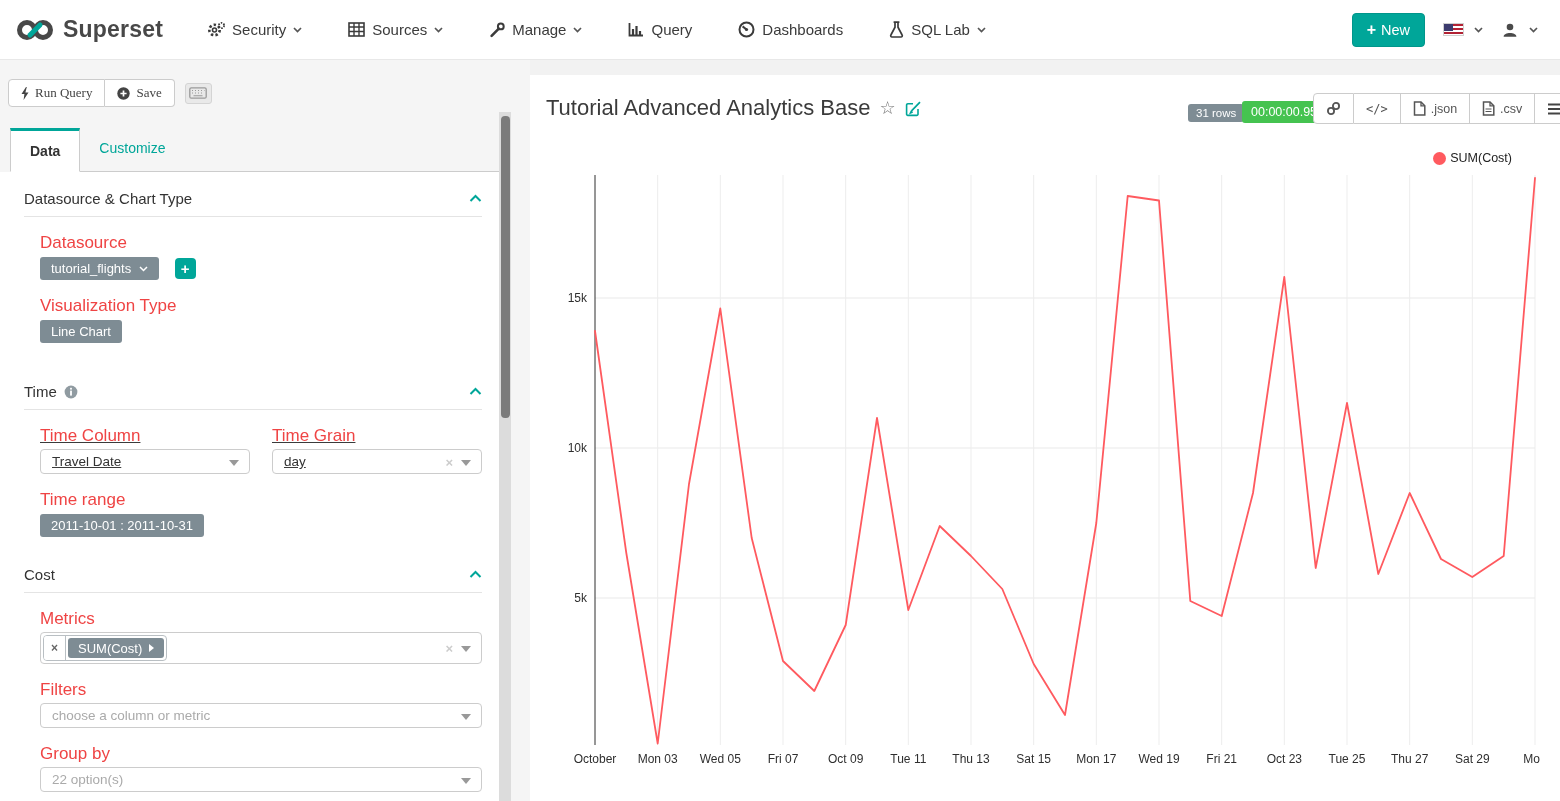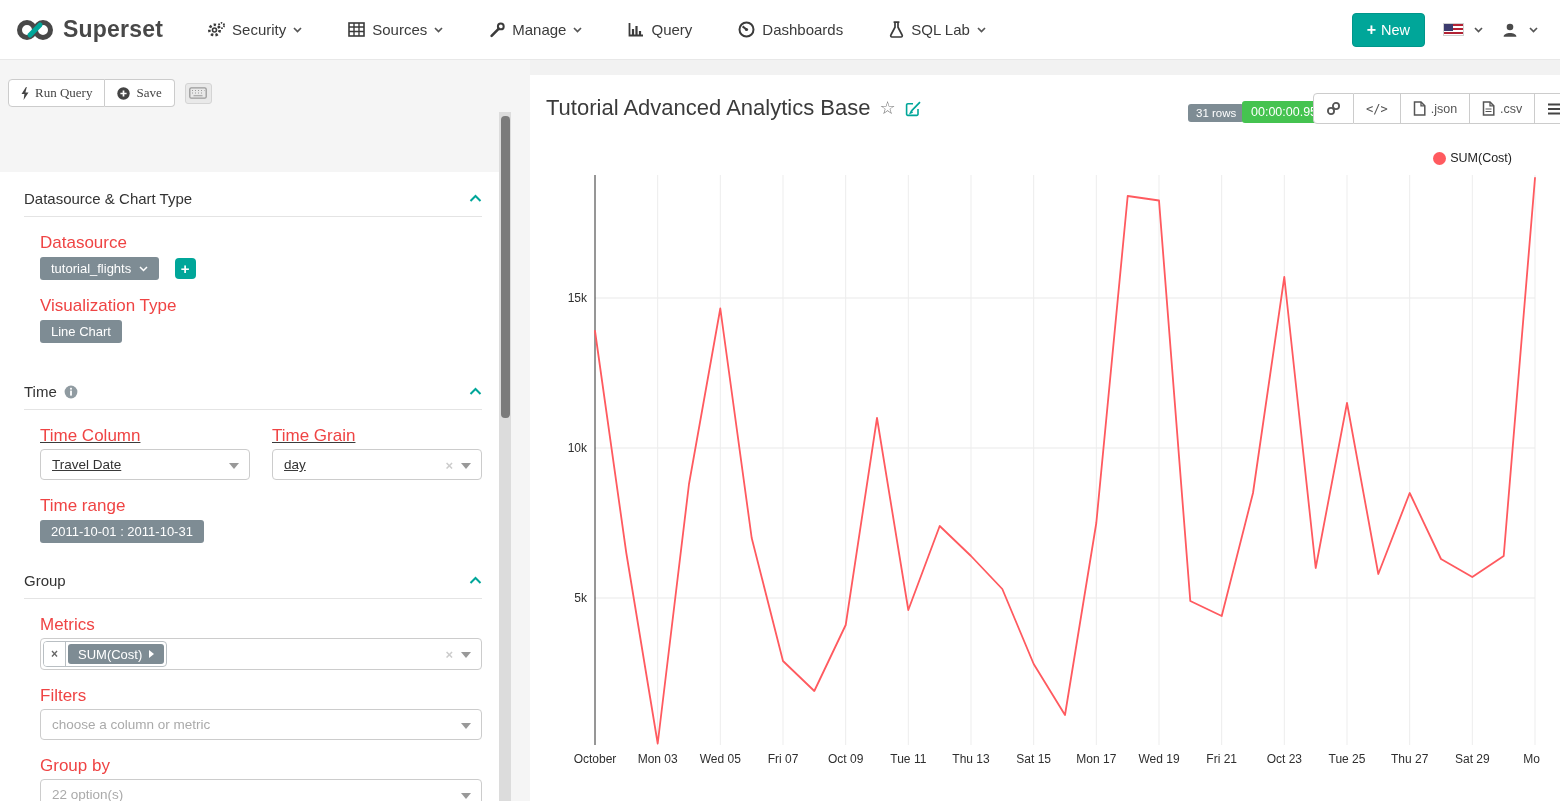--- a/index.html
+++ b/index.html
@@ -38,21 +38,21 @@
   .section { margin:18px 17px 0 24px; }
   .sec-head { display:flex; align-items:center; justify-content:space-between; font-size:15px; color:#333; }
   .sec-head .ttl { display:flex; align-items:center; gap:7px; }
   .sec-hr { border:none; border-top:1px solid #e4e4e4; margin-top:9px; }
   .sec-body { margin-left:16px; }
   .fld-label { font-size:17px; color:#ef4444; margin-top:16px; }
   .pill { display:inline-flex; align-items:center; gap:8px; background:#7e8c94; color:#fff; font-size:13px; padding:4px 11px; border-radius:3px; margin-top:4px; cursor:pointer; }
   .add-btn { display:inline-flex; align-items:center; justify-content:center; width:21px; height:21px; background:#00a699; border-radius:4px; color:#fff; font-weight:bold; font-size:15px; margin-left:11px; vertical-align:middle; cursor:pointer; }
   .two-col { display:flex; gap:22px;text-decoration:underline; }
   .col { width:210px; }
-  .select { position:relative; margin-top:3px; height:31px; background:#fff; border:1px solid #ccc; border-radius:4px; display:flex; align-items:center; padding:0 26px 0 11px; font-size:13.5px; color:#333; cursor:pointer; }
+  .select { position:relative; margin-top:3px; height:25px; background:#fff; border:1px solid #ccc; border-radius:4px; display:flex; align-items:center; padding:0 26px 0 11px; font-size:13.5px; color:#333; cursor:pointer; }
   .select .ph { color:#aaa; }
   .caret { position:absolute; right:10px; top:50%; margin-top:-2px; width:0; height:0; border-left:5px solid transparent; border-right:5px solid transparent; border-top:6px solid #999; }
   .clear-x { position:absolute; right:28px; top:50%; transform:translateY(-50%); color:#ccc; font-size:13px; font-weight:bold; }
   .wide { width:442px; }
   .metric-box { position:relative; margin-top:3px; height:32px; background:#fff; border:1px solid #ccc; border-radius:4px; display:flex; align-items:center; padding:0 26px 0 2px; }
   .token { display:flex; align-items:stretch; border:1px solid #b9bfc3; border-radius:4px; overflow:hidden; height:26px; }
   .token-x { display:flex; align-items:center; padding:0 7px; border-right:1px solid #b9bfc3; color:#666; font-size:12px; font-weight:bold; background:#fff; cursor:pointer; }
   .token-pill { display:flex; align-items:center; gap:7px; background:#7e8c94; color:#fff; font-size:13px; padding:0 10px; margin:2px; border-radius:3px; cursor:pointer; }
   .tri-right { width:0; height:0; border-top:4px solid transparent; border-bottom:4px solid transparent; border-left:5px solid #fff; }
   .cutoff-row { display:flex; margin:18px 17px 0 40px; }
@@ -226,20 +226,24 @@
     <div class="kbd-btn">
       <span>
           <svg width="18" height="12" viewBox="0 0 18 12">
         <rect x="0.8" y="0.8" width="16.4" height="10.4" rx="1.5" fill="none" stroke="#9a9a9a" stroke-width="1.3"></rect>
         <path d="M3 3.5 h1 M6 3.5 h1 M9 3.5 h1 M12 3.5 h1 M15 3.5 h0.5 M3 6 h1 M6 6 h1 M9 6 h1 M12 6 h1 M4.5 8.7 h9" stroke="#9a9a9a" stroke-width="1.1"></path>
       </svg>
         </span>
     </div>
   </div>
 
+  <div class="tabs">
+    <div class="tab active">Data</div>
+    <div class="tab inactive">Customize</div>
+  </div>
 
   <div class="panel-content">
 
     <div class="section">
       <div class="sec-head">
         <span class="ttl">Datasource &amp; Chart Type</span>
         <span>
             <svg width="13" height="9" viewBox="0 0 13 9">
               <polyline points="1.5,7 6.5,2 11.5,7" fill="none" stroke="#00a699" stroke-width="2"></polyline>
             </svg>
@@ -305,21 +309,21 @@
         </div>
         <div class="fld-label">Time range</div>
         <div><span class="pill">
               <span>2011-10-01 : 2011-10-31</span>
             </span></div>
       </div>
     </div>
 
     <div class="section" style="margin-top:29px">
       <div class="sec-head">
-        <span class="ttl">Group</span>
+        <span class="ttl">Cost</span>
         <span>
             <svg width="13" height="9" viewBox="0 0 13 9">
               <polyline points="1.5,7 6.5,2 11.5,7" fill="none" stroke="#00a699" stroke-width="2"></polyline>
             </svg>
           </span>
       </div>
       <hr class="sec-hr">
       <div class="sec-body">
         <div class="fld-label">Metrics</div>
         <div class="metric-box wide">

